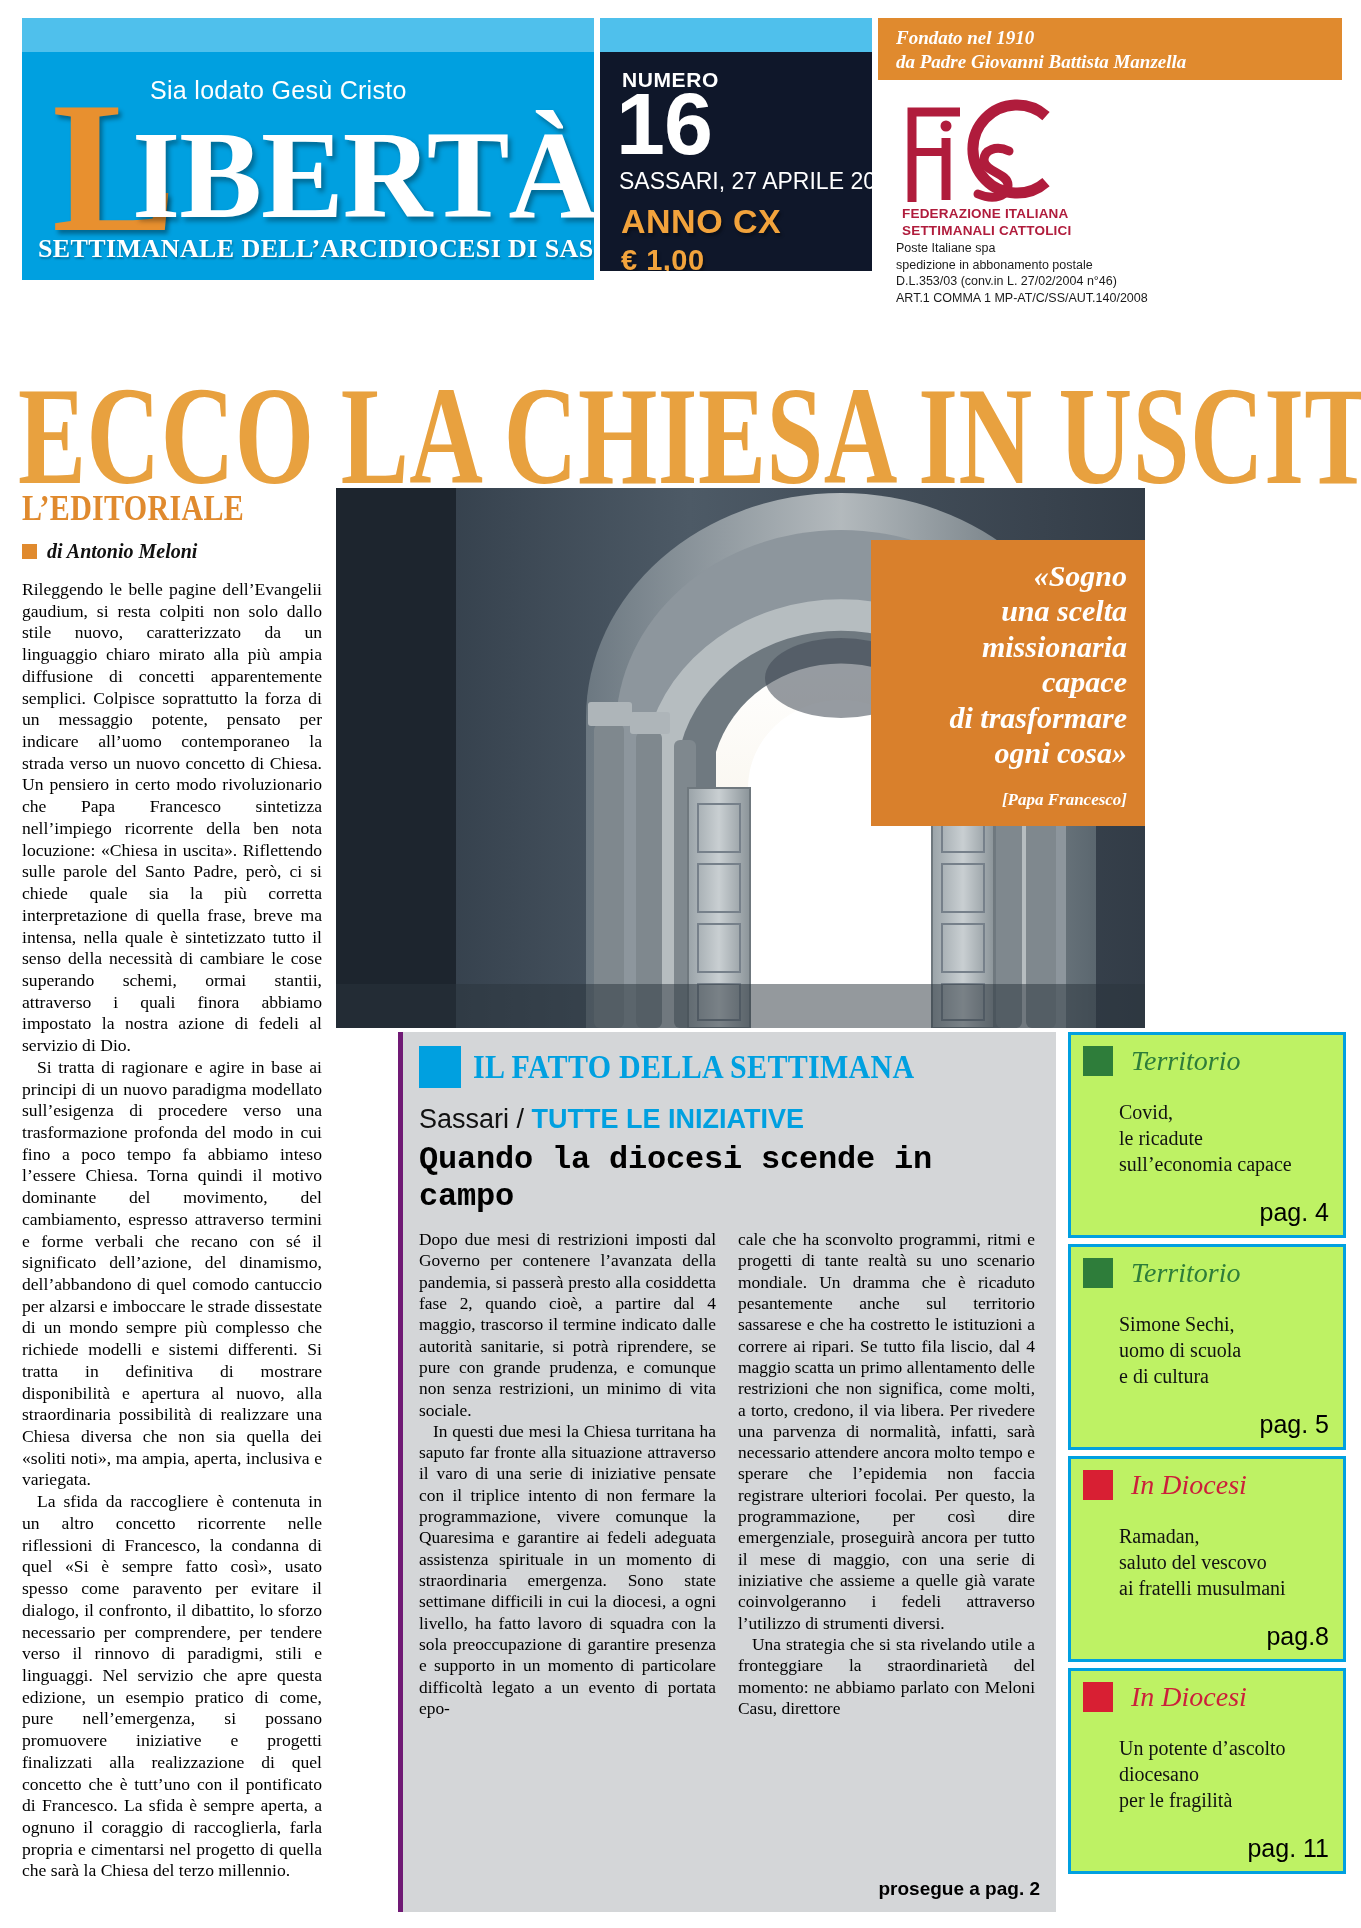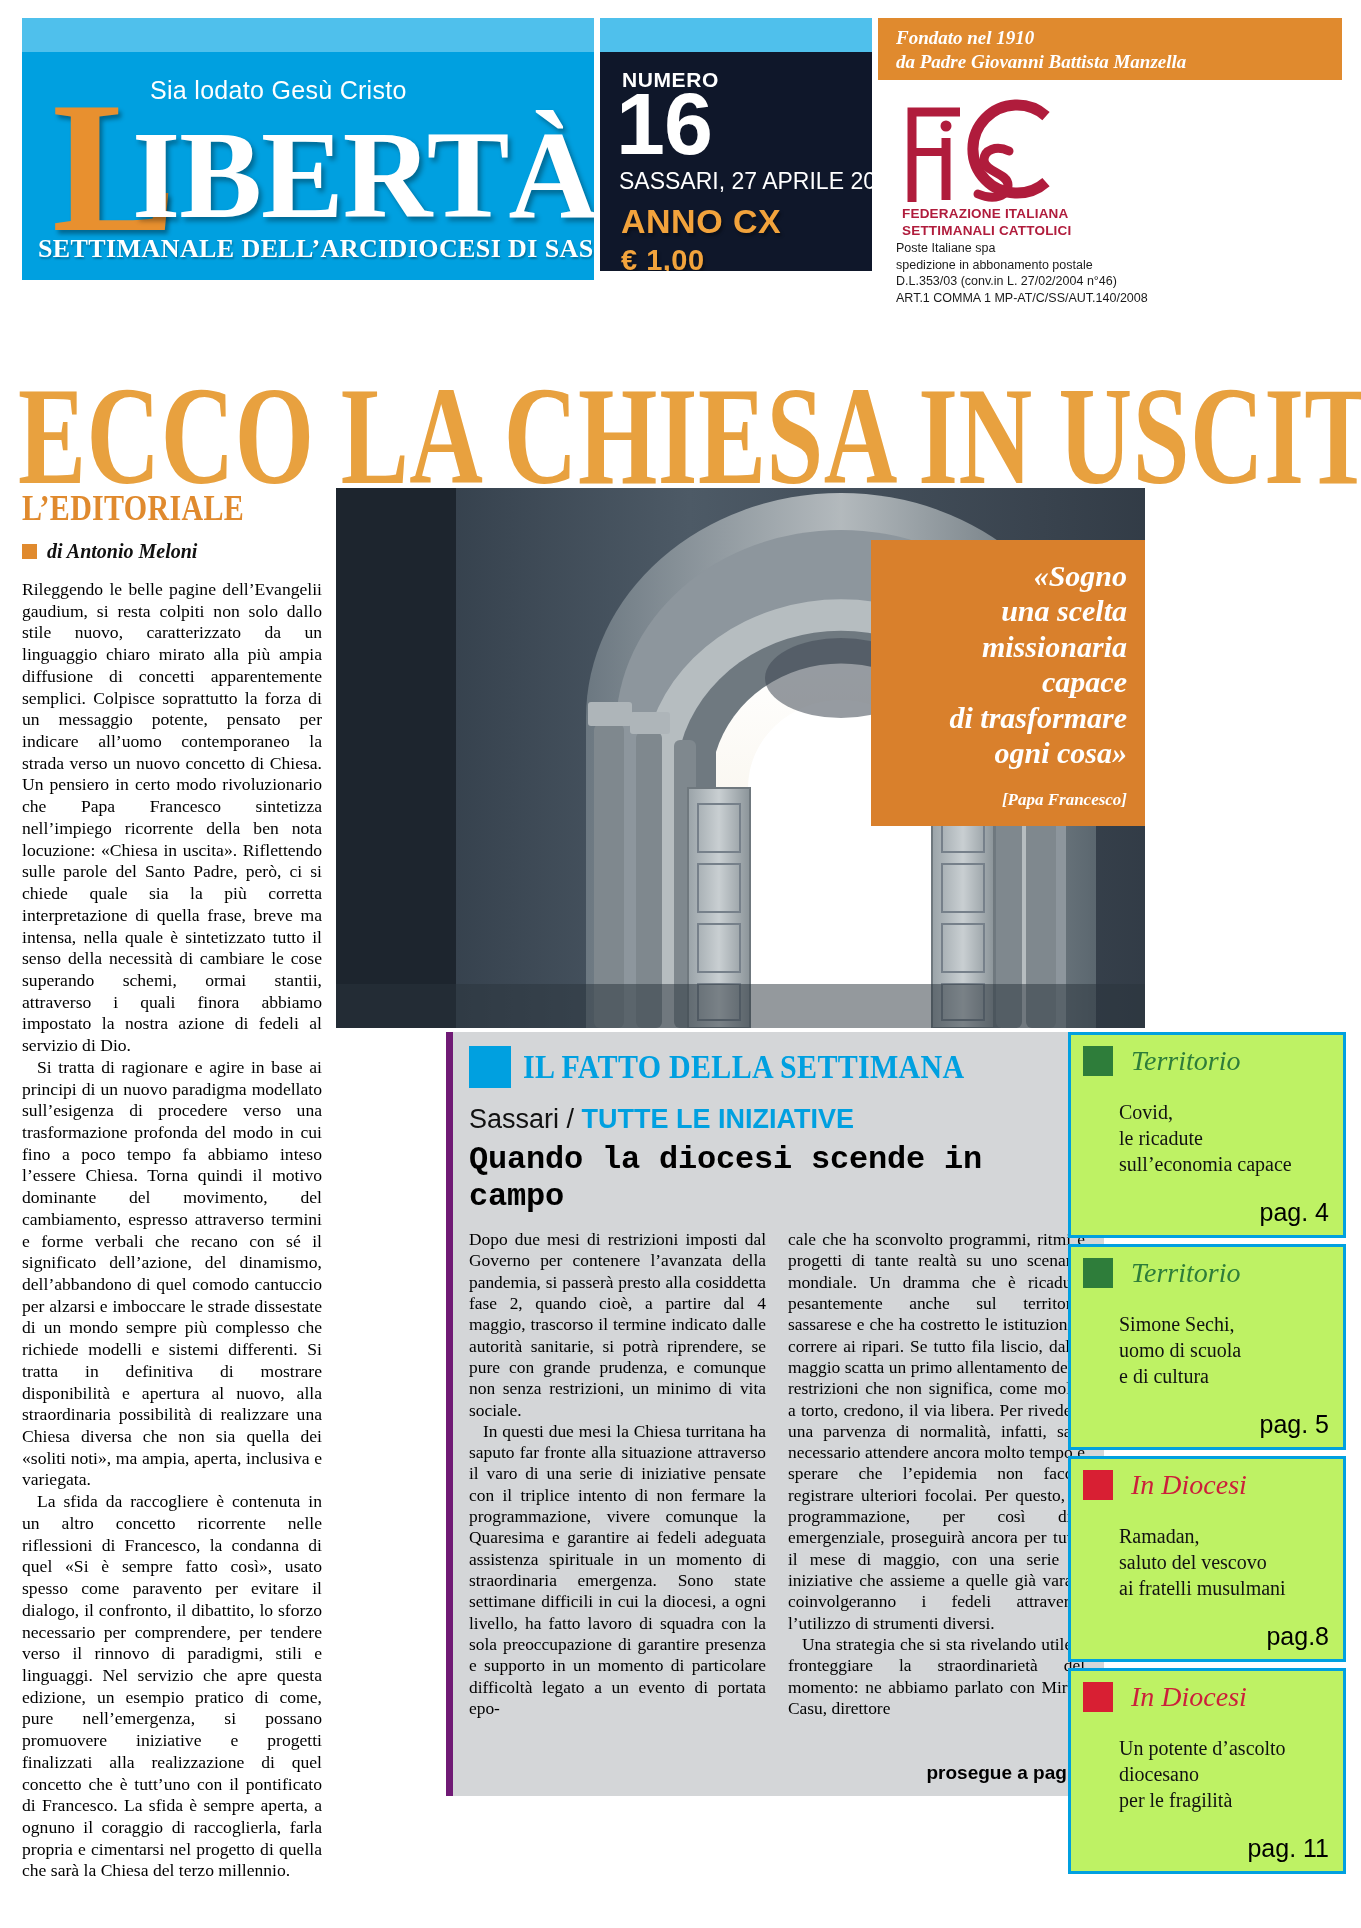--- a/index.html
+++ b/index.html
@@ -284,25 +284,24 @@
     font-weight: bold;
     font-style: italic;
     font-size: 17px;
     color: #ffffff;
   }
 
   
   .fatto {
     position: absolute;
     left: 398px; top: 1032px;
-    width: 658px; height: 764px;
+    width: 658px; height: 880px;
     background: #d4d6d8;
-    border-left: 7px solid #701a75;
+    border-left: 5px solid #701a75;
     padding: 14px 14px 10px 16px;
-    margin-left: 48px;
   }
   .fatto-head {
     display: flex;
     align-items: center;
     gap: 12px;
   }
   .fatto-sq { width: 42px; height: 42px; background: #00a0e0; flex: 0 0 auto; }
   .fatto-title {
     font-family: "Liberation Serif", serif;
     font-weight: bold;
@@ -546,21 +545,21 @@
     </div>
     <div class="fatto-kicker"><span>Sassari / </span><b>TUTTE LE INIZIATIVE</b></div>
     <div class="fatto-headline">Quando la diocesi scende in campo</div>
     <div class="fatto-cols">
       <div class="fatto-col">
         <p>Dopo due mesi di restrizioni imposti dal Governo per contenere l’avanzata della pandemia, si passerà presto alla cosiddetta fase 2, quando cioè, a partire dal 4 maggio, trascorso il termine indicato dalle autorità sanitarie, si potrà riprendere, se pure con grande prudenza, e comunque non senza restrizioni, un minimo di vita sociale.</p>
         <p>In questi due mesi la Chiesa turritana ha saputo far fronte alla situazione attraverso il varo di una serie di iniziative pensate con il triplice intento di non fermare la programmazione, vivere comunque la Quaresima e garantire ai fedeli adeguata assistenza spirituale in un momento di straordinaria emergenza. Sono state settimane difficili in cui la diocesi, a ogni livello, ha fatto lavoro di squadra con la sola preoccupazione di garantire presenza e supporto in un momento di particolare difficoltà legato a un evento di portata epo-</p>
       </div>
       <div class="fatto-col">
         <p>cale che ha sconvolto programmi, ritmi e progetti di tante realtà su uno scenario mondiale. Un dramma che è ricaduto pesantemente anche sul territorio sassarese e che ha costretto le istituzioni a correre ai ripari. Se tutto fila liscio, dal 4 maggio scatta un primo allentamento delle restrizioni che non significa, come molti, a torto, credono, il via libera. Per rivedere una parvenza di normalità, infatti, sarà necessario attendere ancora molto tempo e sperare che l’epidemia non faccia registrare ulteriori focolai. Per questo, la programmazione, per così dire emergenziale, proseguirà ancora per tutto il mese di maggio, con una serie di iniziative che assieme a quelle già varate coinvolgeranno i fedeli attraverso l’utilizzo di strumenti diversi.</p>
-        <p>Una strategia che si sta rivelando utile a fronteggiare la straordinarietà del momento: ne abbiamo parlato con Mirko Casu, direttore</p>
+        <p>Una strategia che si sta rivelando utile a fronteggiare la straordinarietà del momento: ne abbiamo parlato con Meloni Casu, direttore</p>
       </div>
     </div>
     <div class="fatto-cont">prosegue a pag. 2</div>
   </div>
 
   <div class="rail">
 
     <div class="rail-card">
       <div class="rail-top">
         <span class="rail-sq" style="background:#2e7d3a"></span>

